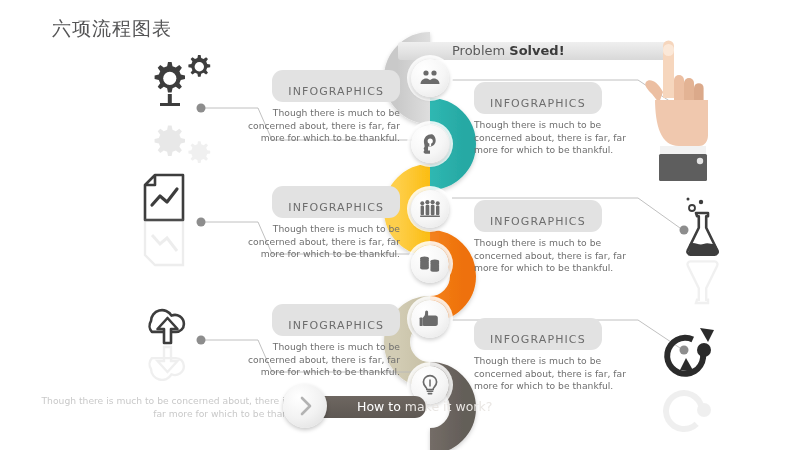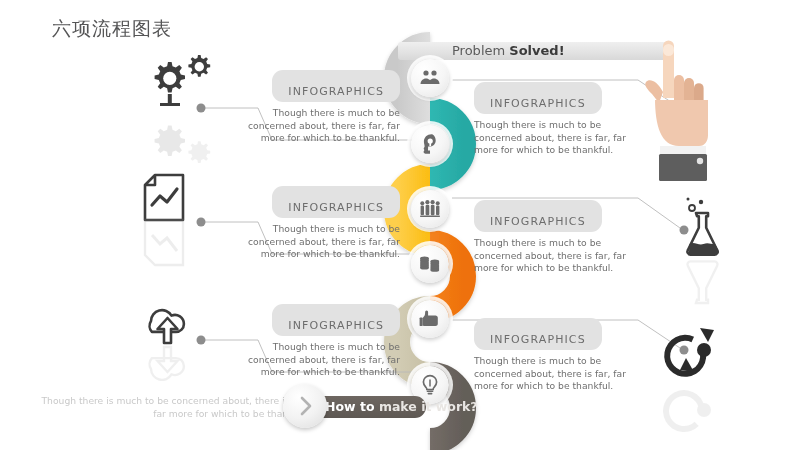--- a/index.html
+++ b/index.html
@@ -65,22 +65,22 @@
   .footbar{
     position:absolute;left:300px;top:396px;width:126px;height:22px;
     background:linear-gradient(180deg,#6e6761 0%,#5e5853 100%);
     border-radius:3px 11px 11px 3px;
   }
   .foottext{
     position:absolute;left:325px;top:399px;
     font-size:12.5px;color:#ffffff;white-space:nowrap;
     font-family:"DejaVu Sans",sans-serif;
   }
-  .foottext b{font-weight:700;}
-  .foottext span.lite{color:#e9e6e3;font-weight:700;}
+  .foottext b{font-weight:400;margin-left:32px;}
+  .foottext span.lite{color:#e9e6e3;font-weight:400;}
 
   .foot-note{
     position:absolute;left:28px;top:394px;width:280px;
     color:#c9c9c9;font-size:9.2px;line-height:13px;text-align:right;
     font-family:"DejaVu Sans",sans-serif;
   }
 
   .circle-btn{
     position:absolute;left:283px;top:384px;width:44px;height:44px;border-radius:50%;
     background:radial-gradient(circle at 36% 30%,#ffffff 0%,#f2f2f2 52%,#dcdcdc 100%);

